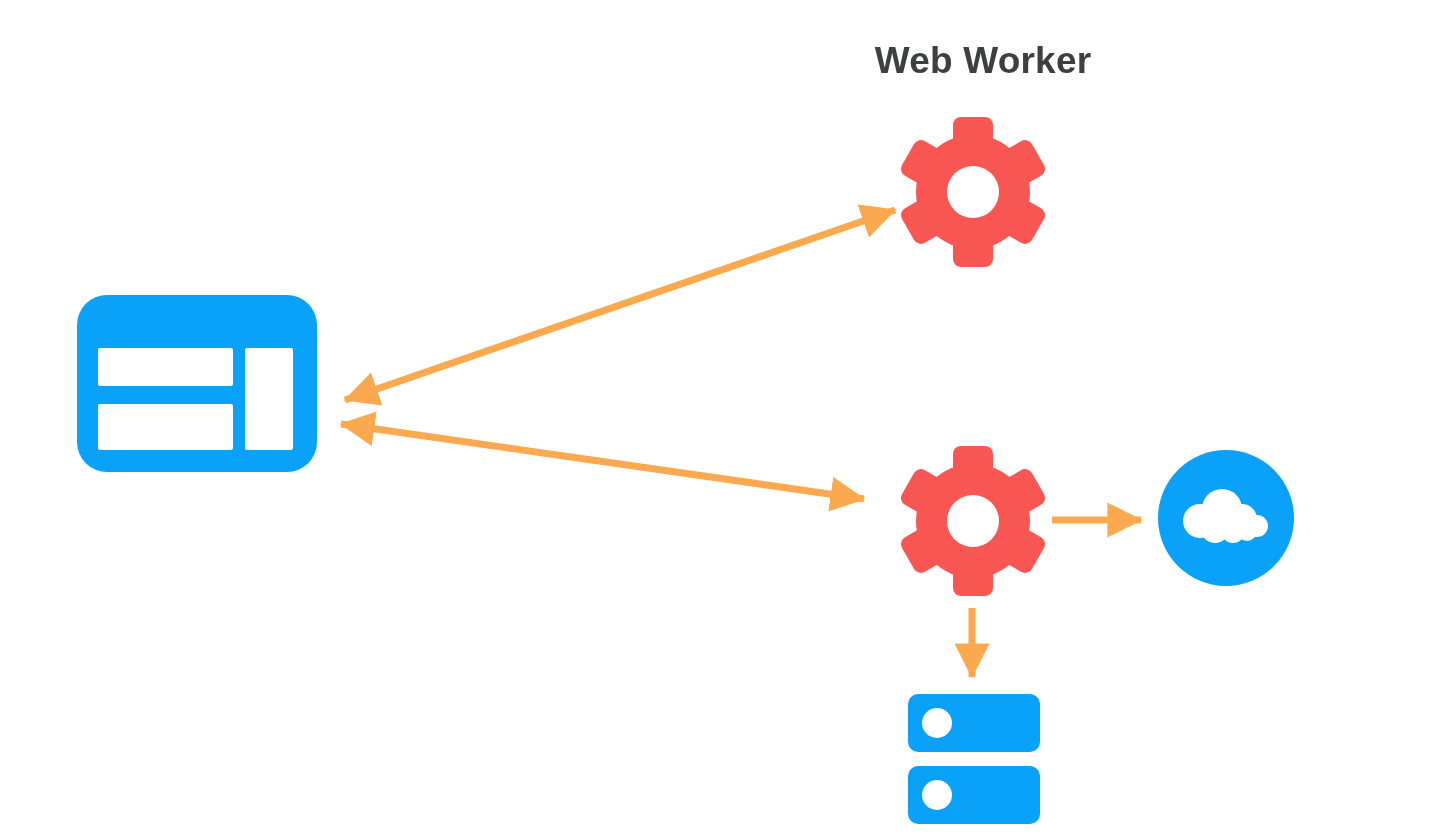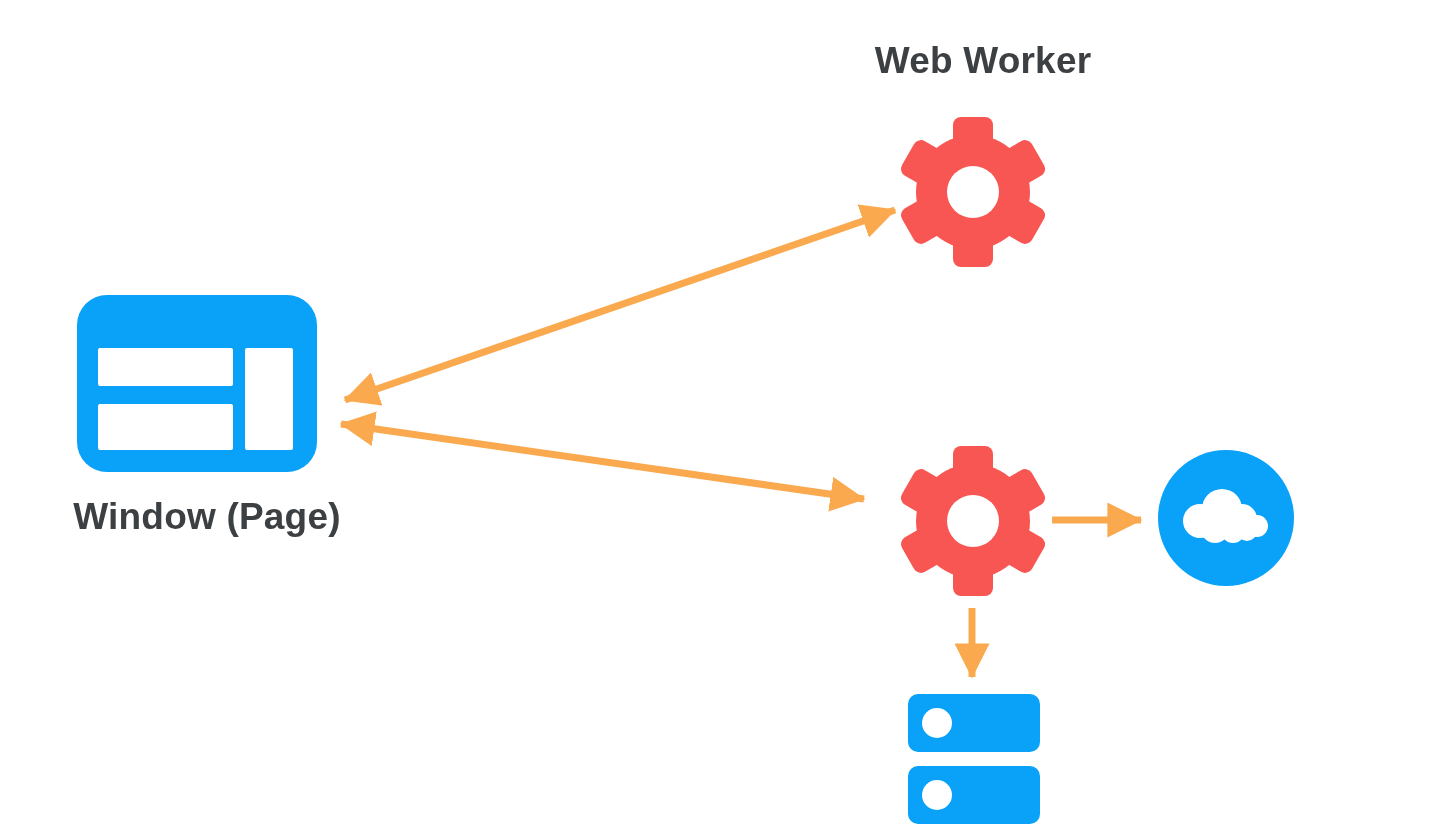--- a/index.html
+++ b/index.html
@@ -75,14 +75,13 @@
       </g>
     </g>
 
     <g fill="var(--blue)">
       <use href="#disc" transform="translate(974,723)"></use>
       <use href="#disc" transform="translate(974,795)"></use>
     </g>
   </svg>
 
   <div class="label" style="left:833px;top:40px;width:300px">Web Worker</div>
-  <div class="label" style="left:57px;top:496px;width:300px">Window (Page)</div>
 </div>
 
 </body></html>

